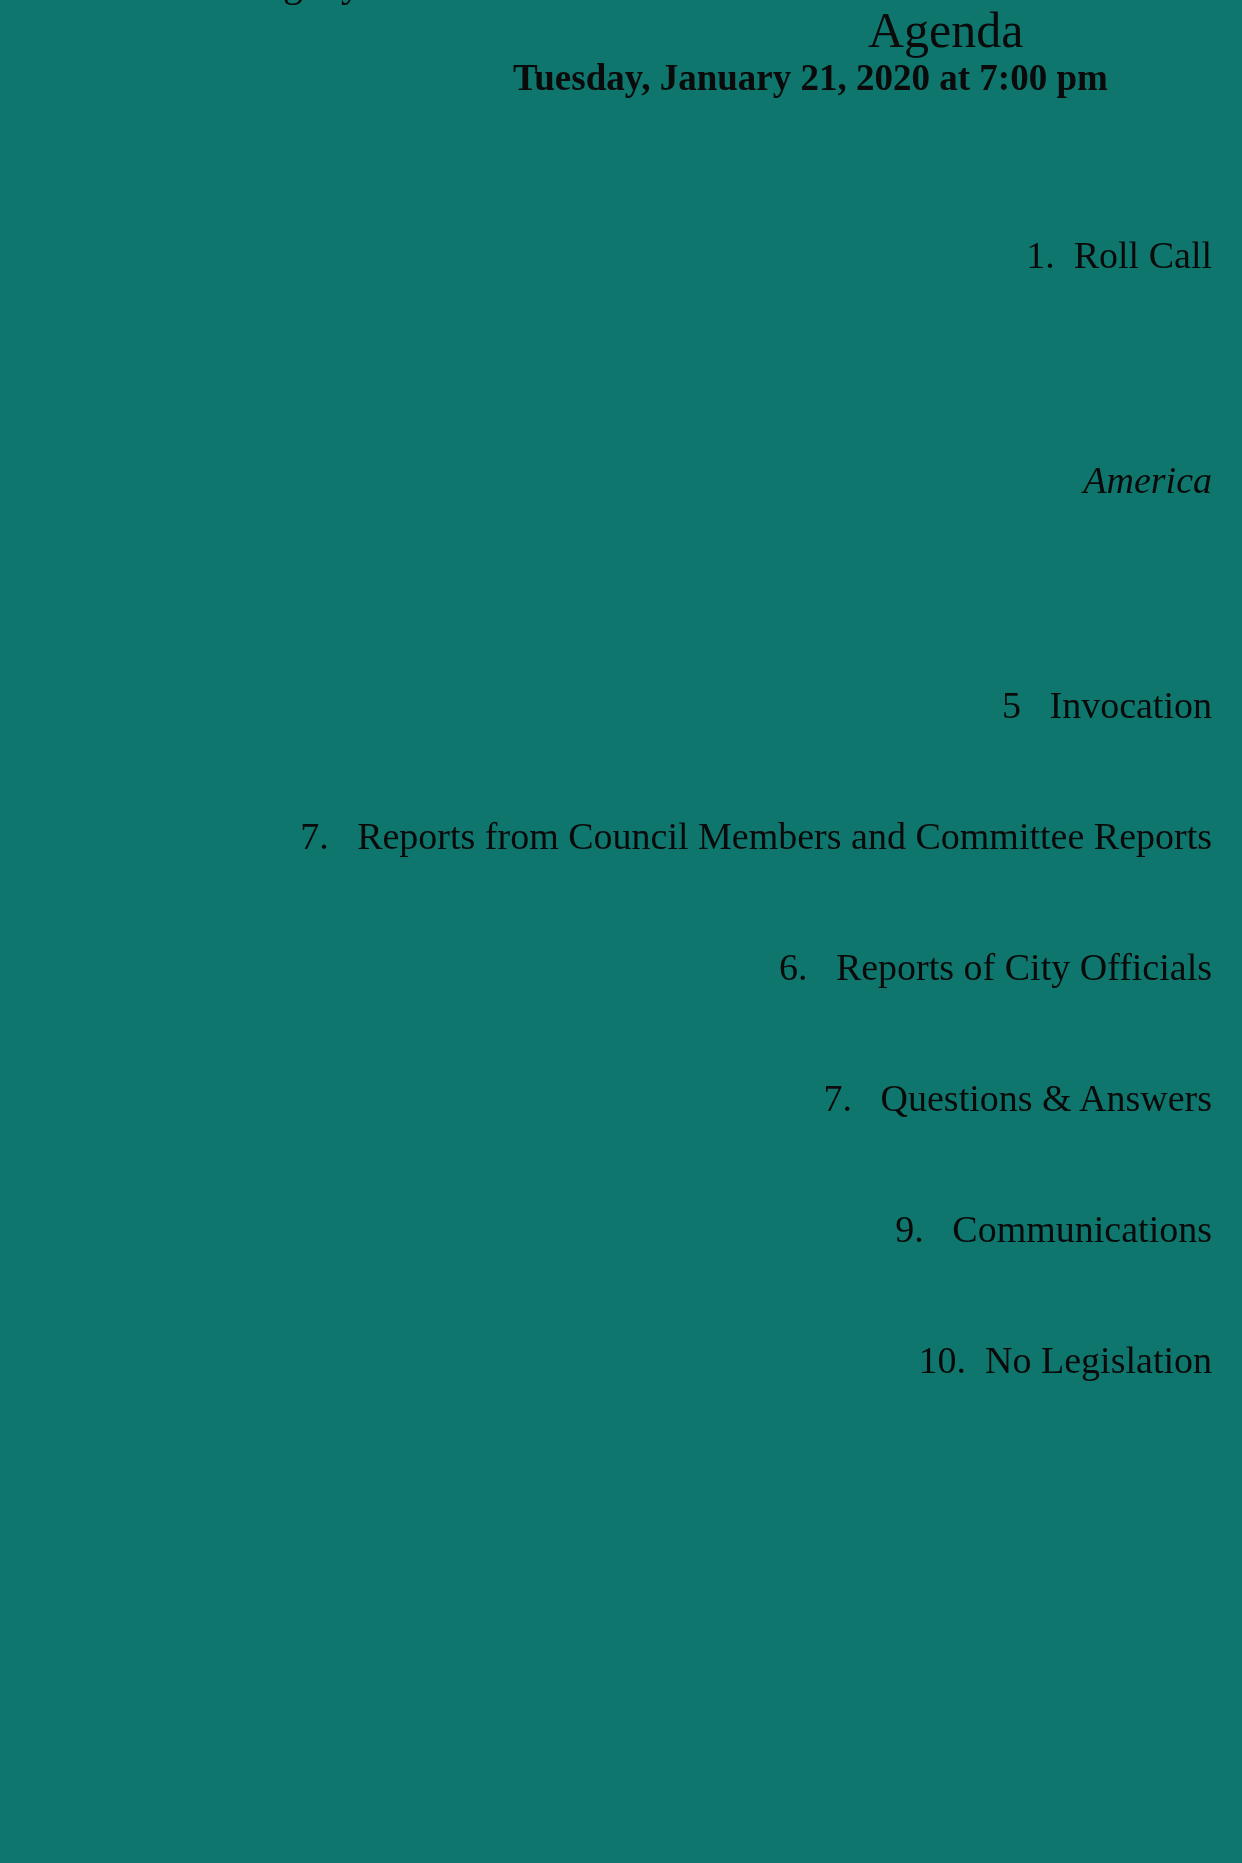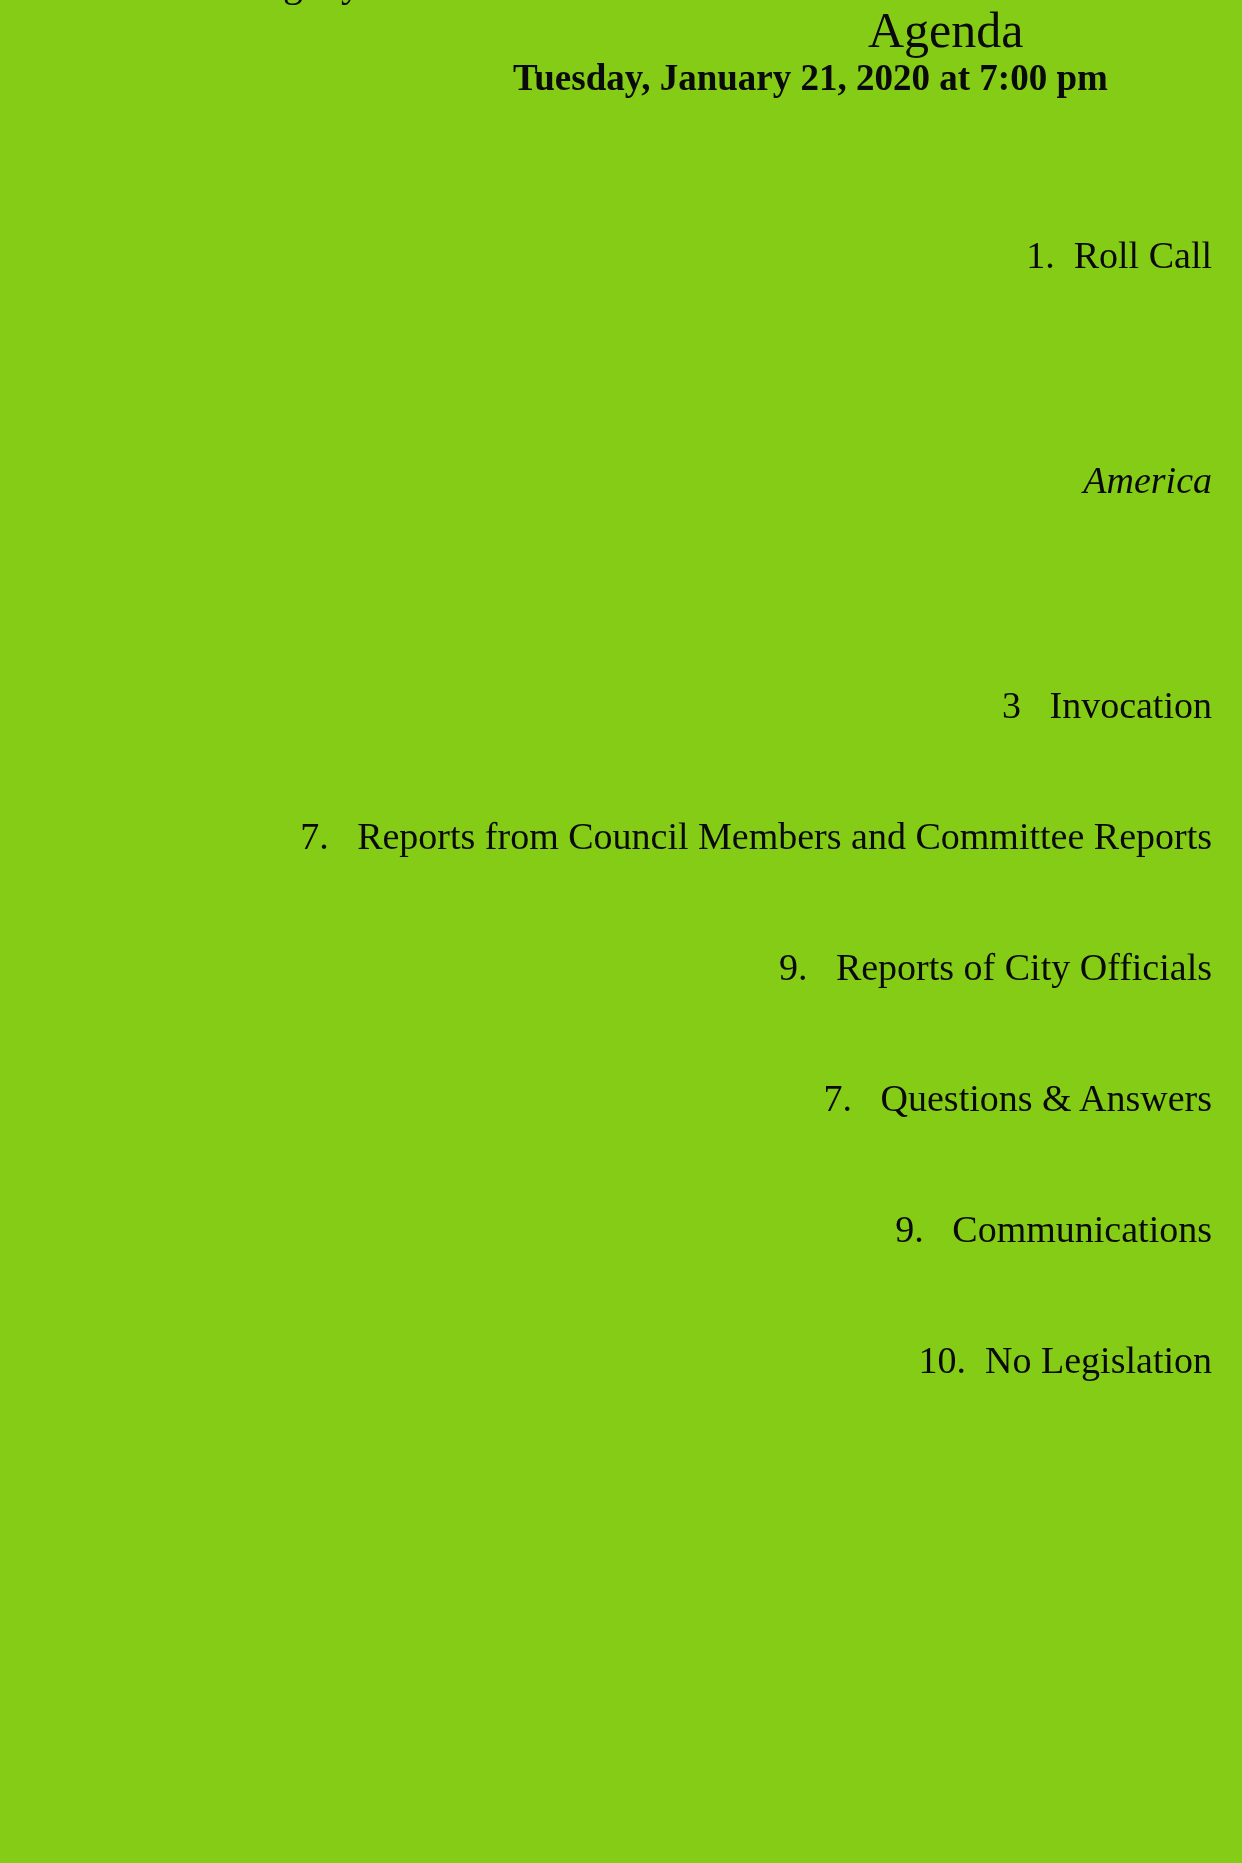--- a/index.html
+++ b/index.html
@@ -1,21 +1,21 @@
 <!DOCTYPE html>
 <html><head>
 <meta charset="utf-8">
 <style>
   html, body { margin: 0; padding: 0; background: #ffffff; }
 
   .page {
     position: relative;
     width: 1242px;
     height: 1863px;
-    background: #84cc16;
+    background: #0f766e;
     overflow: hidden;
     font-family: "Liberation Serif", "DejaVu Serif", serif;
     color: #0a0a0a;
   }
 
   
   .clip-strip {
     position: absolute;
     top: 0; left: 0;
     width: 100%; height: 9px;
@@ -83,26 +83,26 @@
   <div class="doc-date">Tuesday, January 21, 2020 at 7:00 pm</div>
 
   <div class="agenda">
 
     <div class="agenda-item">1.  Roll Call</div>
 
     <div class="agenda-item">
       <div class="continuation-line">America</div>
     </div>
 
-    <div class="agenda-item">3   Invocation</div>
+    <div class="agenda-item">5   Invocation</div>
 
 
     <div class="agenda-item">7.   Reports from Council Members and Committee Reports</div>
 
-    <div class="agenda-item">9.   Reports of City Officials</div>
+    <div class="agenda-item">6.   Reports of City Officials</div>
 
     <div class="agenda-item">7.   Questions &amp; Answers</div>
 
 
     <div class="agenda-item">9.   Communications</div>
 
     <div class="agenda-item">10.  No Legislation</div>
 
   </div>
 </div>

